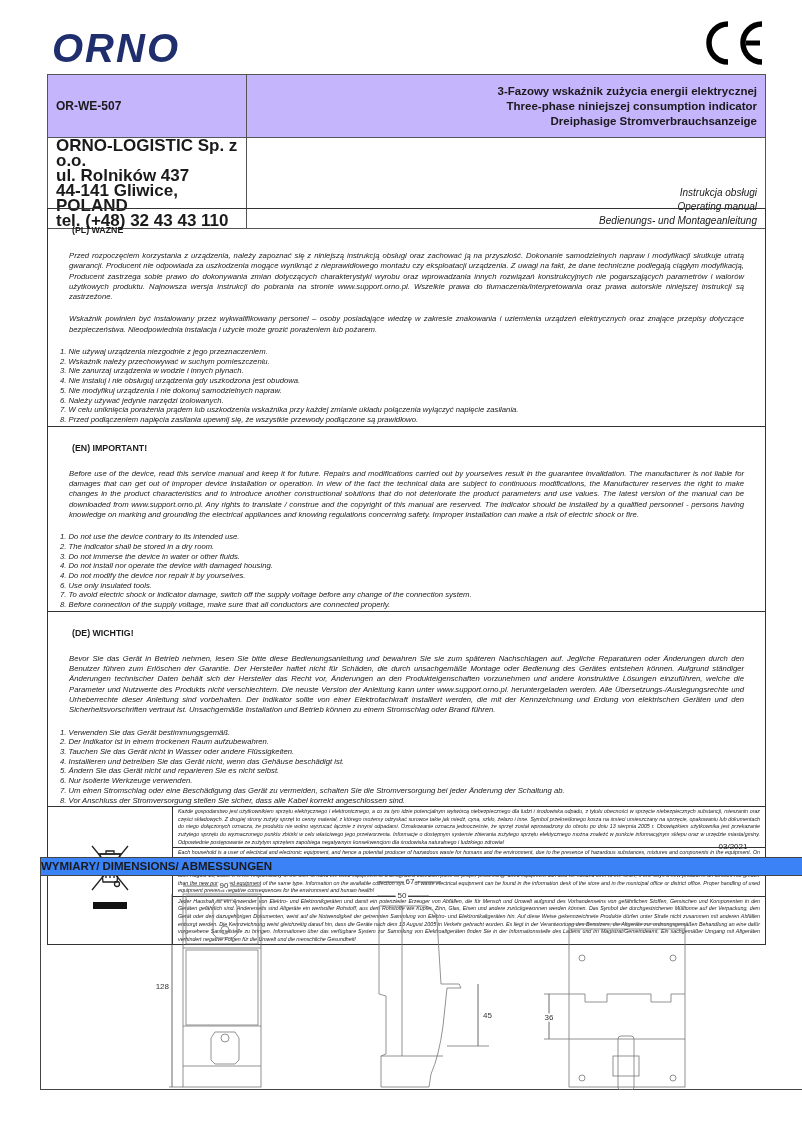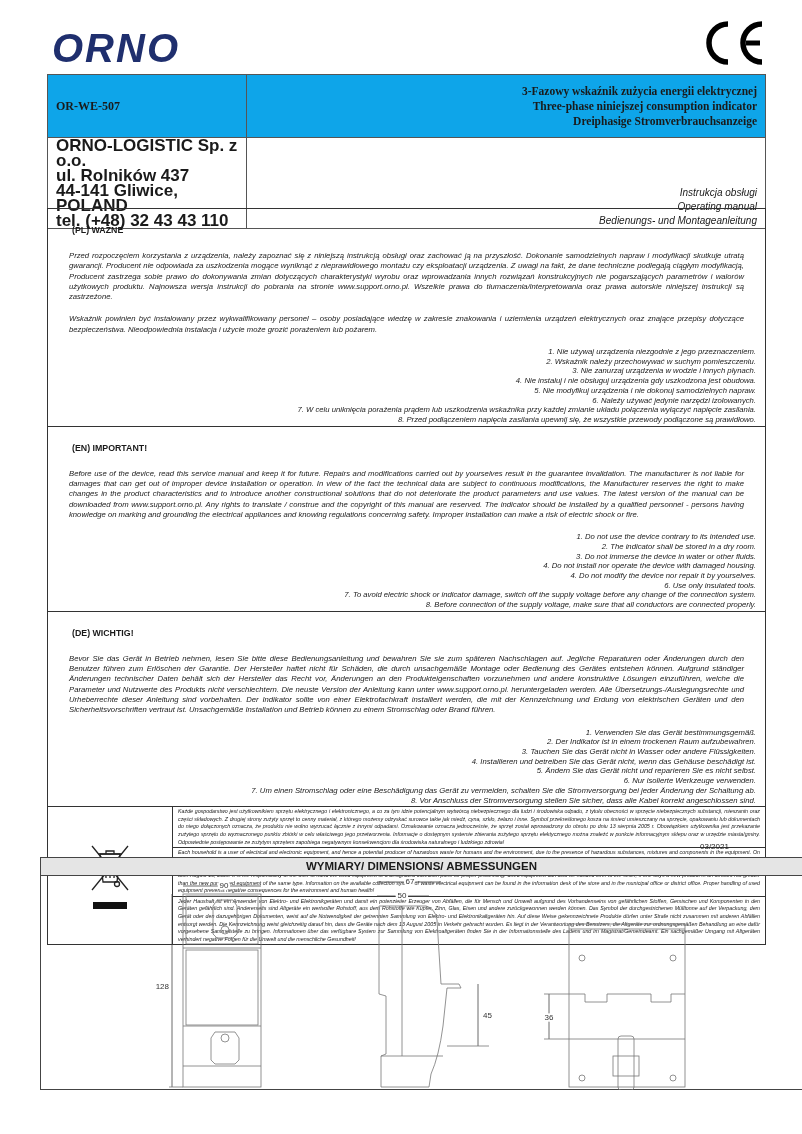--- a/index.html
+++ b/index.html
@@ -4,46 +4,46 @@
 <style>
   html, body { margin:0; padding:0; background:#ffffff; }
   body { width:802px; height:1134px; position:relative; font-family:"Liberation Sans", sans-serif; color:#1a1a1a; overflow:hidden; }
 
   .logo { position:absolute; left:52px; top:28px; width:152px; height:40px; }
   .ce { position:absolute; left:700px; top:20px; width:66px; height:46px; }
 
   
   .hdr { position:absolute; left:47px; top:74px; width:719px; border:1px solid #555; border-collapse:collapse; }
   .hdr td { border:1px solid #555; vertical-align:middle; padding:0 8px; }
-  .hdr .row1 td { background:#0ea5e9; height:62px;font-family:Liberation Serif, serif; }
+  .hdr .row1 td { background:#c4b5fd; height:62px; }
   .hdr .row1 td.left { width:182px; font-weight:bold; font-size:12px; }
   .hdr .row1 td.right { text-align:right; font-weight:bold; font-size:11.5px; line-height:15px; }
   .hdr .row2 td { height:59px; background:#fff; }
   .hdr .row2 td.left { font-weight:bold; font-size:17px; line-height:15px; }
   .hdr .row2 td.right { text-align:right; font-style:italic; font-size:10px; line-height:14px; vertical-align:bottom; padding-bottom:0; }
 
   
   .info { position:absolute; left:47px; top:208px; width:719px; border:1px solid #333; box-sizing:border-box; }
   .sec { border-bottom:1px solid #333; padding:1px 9px 1px 9px; }
   .sec h3 { margin:15px; font-size:8.8px; font-weight:bold; line-height:11px; }
   .sec p { margin:12px; font-size:7.7px; font-style:italic; line-height:10.3px; text-align:justify; }
   .sec ol { margin:0; padding:0 0 0 3px; list-style:none; }
-  .sec ol li { font-size:7.7px; font-style:italic; line-height:9.7px;text-align:right; }
+  .sec ol li { font-size:7.7px; font-style:italic; line-height:9.7px; }
 
   .weee { display:flex; border-bottom:0; }
   .weee .icon-col { width:124px; border-right:1px solid #333; display:flex; flex-direction:column; align-items:center; justify-content:center; }
   .weee .text-col { flex:1; }
   .weee .w { padding:1px 5px; font-size:5.3px; font-style:italic; line-height:7.6px; text-align:justify; border-bottom:1px solid #333; }
   .weee .w:last-child { border-bottom:0; }
 
-  .date { position:absolute; left:700px; top:842px; width:66px; text-align:left; font-size:8px; color:#222; }
+  .date { position:absolute; left:700px; top:842px; width:66px; text-align:center; font-size:8px; color:#222; }
 
   
   .dim { position:absolute; left:40px; top:857px; width:762px; height:233px; border:1px solid #444; border-right:0; box-sizing:border-box; }
-  .dim .title { background:#e5e5e5; border-bottom:1px solid #444; height:17px; line-height:17px; text-align:center; font-weight:bold; font-size:11.5px; }
+  .dim .title { background:#3b82f6; border-bottom:1px solid #444; height:17px; line-height:17px; text-align:left; font-weight:bold; font-size:11.5px; }
   .dim svg { position:absolute; left:0; top:18px; }
 </style>
 </head>
 <body>
 
 <svg class="logo" viewBox="0 0 152 40">
   <text x="0" y="34" font-family="Liberation Sans, sans-serif" font-size="40" font-weight="bold" font-style="italic" fill="#1f2f6e" letter-spacing="2">ORNO</text>
 </svg>
 
 <svg class="ce" viewBox="0 0 66 46">

